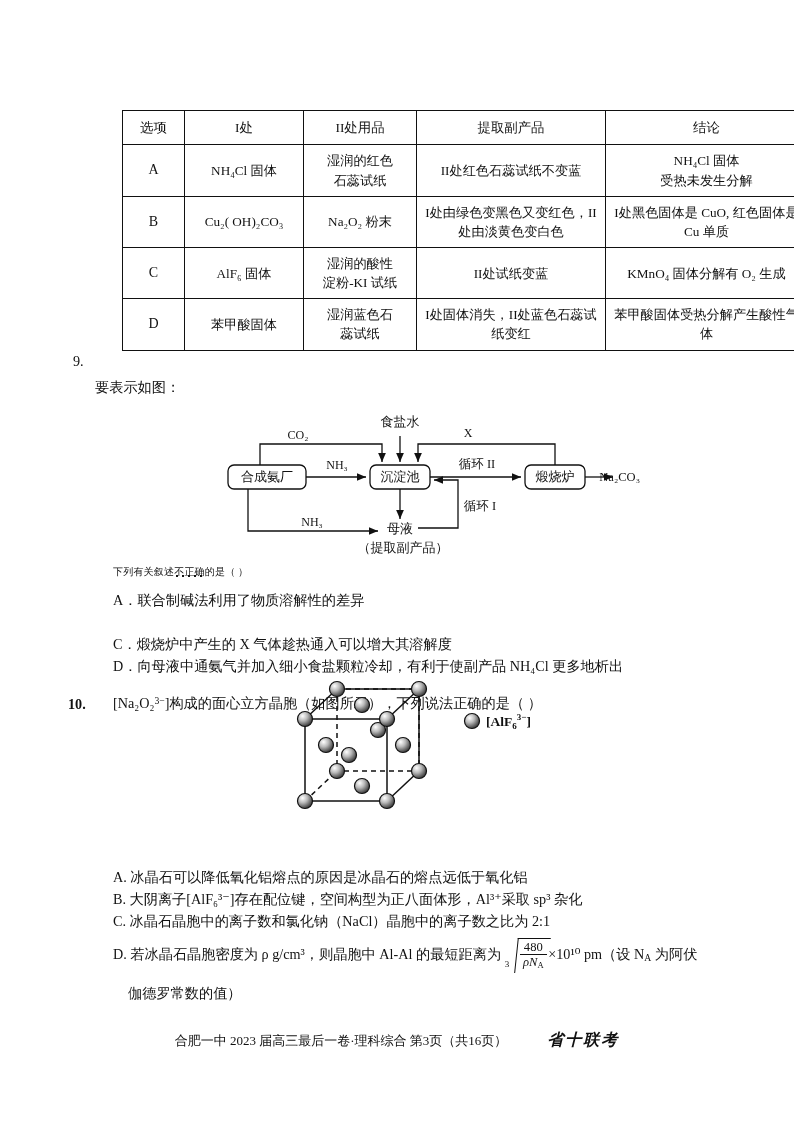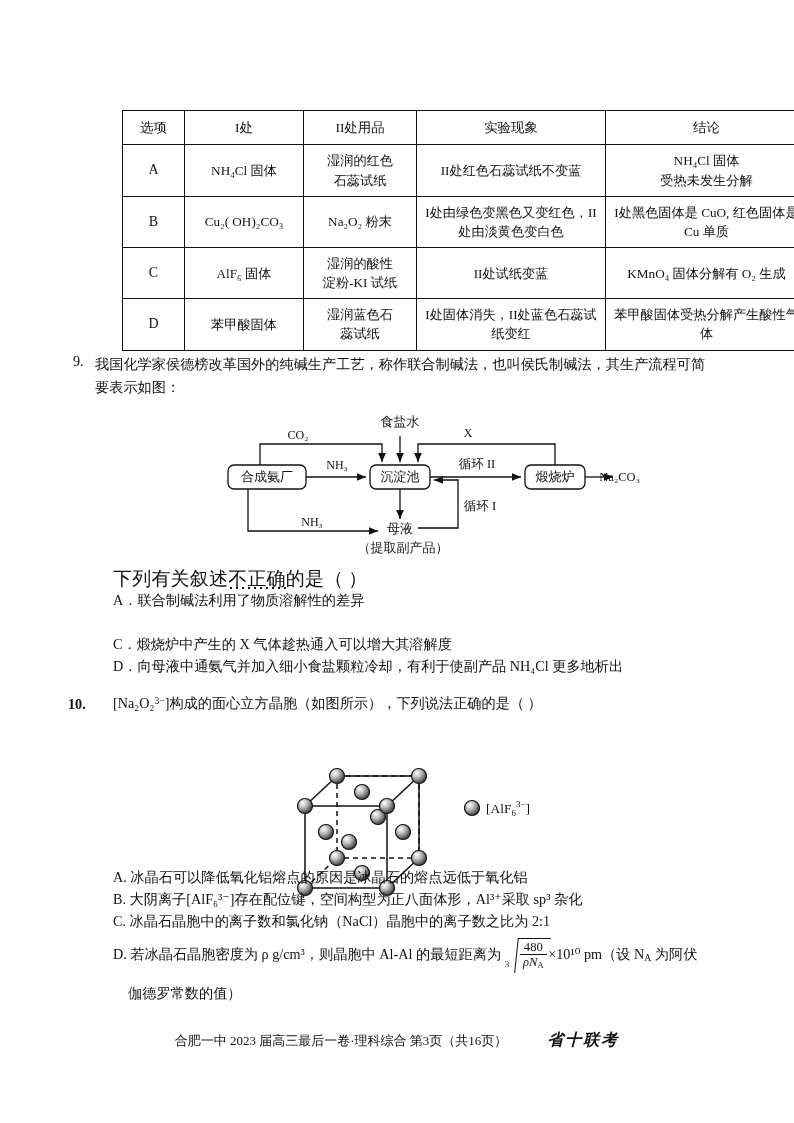--- a/index.html
+++ b/index.html
@@ -32,21 +32,21 @@
   .exp-table .c3{width:182px;}
   .exp-table .c4{width:195px;}
   .exp-table tr.head td{font-size:13.4px;padding:7px 3px;}
   .exp-table td.opt{font-family:"Liberation Serif",serif;font-size:14px;}
   sub{font-size:.68em;vertical-align:-0.25em;}
   sup{font-size:.68em;vertical-align:0.45em;}
 
   
   .qtext{
     position:absolute;
-    font-size:19px;
+    font-size:10px;
     line-height:1.62;
     letter-spacing:.2px;
   }
   .q-num{position:absolute;font-size:14.2px;}
   .q-body{position:absolute;font-size:14.2px;line-height:1.62;}
   .opt-line{position:absolute;font-size:14.2px;line-height:1.55;white-space:nowrap;}
   .dotted-under{
     text-decoration:none;
     border-bottom:none;
     background-image:radial-gradient(circle, #111 1px, transparent 1.2px);
@@ -54,21 +54,21 @@
     background-repeat:repeat-x;
     background-position:0 100%;
     padding-bottom:2px;
   }
 
   
   .flow{position:absolute;left:200px;top:404px;width:450px;height:162px;}
   .flow svg{display:block;}
 
   
-  .crystal{position:absolute;left:280px;top:766px;width:275px;height:140px;}
+  .crystal{position:absolute;left:280px;top:679px;width:275px;height:140px;font-weight:bold;}
   .crystal svg{display:block;}
 
   
   .frac{
     display:inline-block;
     vertical-align:-0.95em;
     text-align:center;
     font-size:12.6px;
     line-height:1.12;
     position:relative;
@@ -105,21 +105,21 @@
 <body>
 
 <div class="page">
 
   <table class="exp-table">
     <tbody id="tbl-body">
         <tr class="head">
           <td class="c0">选项</td>
           <td class="c1">I处</td>
           <td class="c2">II处用品</td>
-          <td class="c3">实验现象</td>
+          <td class="c3">提取副产品</td>
           <td class="c4">结论</td>
         </tr>
         <tr>
           <td class="c0 opt">A</td>
           <td class="c1">NH₄Cl 固体</td>
           <td class="c2">湿润的红色<br>石蕊试纸</td>
           <td class="c3">II处红色石蕊试纸不变蓝</td>
           <td class="c4">NH₄Cl 固体<br>受热未发生分解</td>
         </tr>
         <tr>
@@ -140,21 +140,20 @@
           <td class="c0 opt">D</td>
           <td class="c1">苯甲酸固体</td>
           <td class="c2">湿润蓝色石<br>蕊试纸</td>
           <td class="c3">I处固体消失，II处蓝色石蕊试纸变红</td>
           <td class="c4">苯甲酸固体受热分解产生酸性气体</td>
         </tr>
       </tbody>
   </table>
 
   <div class="q-num" style="left:73px;top:353px;">9.</div>
-  <div class="q-body" style="left:95px;top:353px;width:660px;">我国化学家侯德榜改革国外的纯碱生产工艺，称作联合制碱法，也叫侯氏制碱法，其生产流程可简</div>
   <div class="q-body" style="left:95px;top:376px;width:660px;">要表示如图：</div>
 
   <div class="flow">
     <svg width="450" height="162" viewBox="0 0 450 162" xmlns="http://www.w3.org/2000/svg">
       <defs>
         <marker id="ah" markerWidth="8" markerHeight="8" refX="7" refY="3" orient="auto">
           <path d="M0,0 L7,3 L0,6 z" fill="#111"></path>
         </marker>
       </defs>
       <g stroke="#111" stroke-width="1.3" fill="none">

